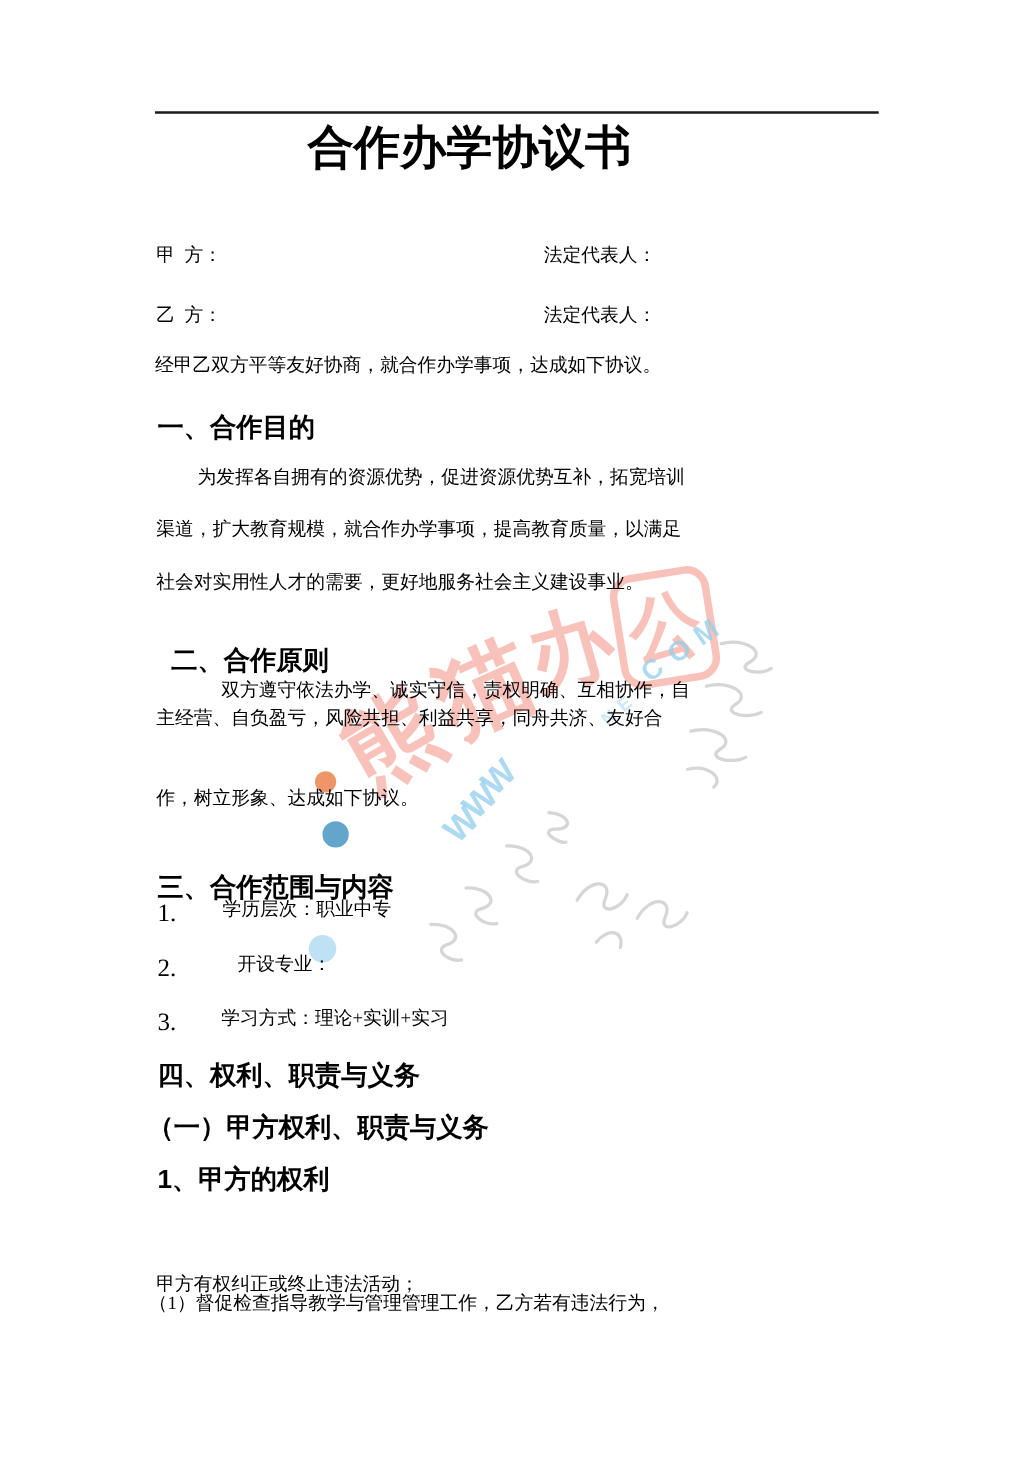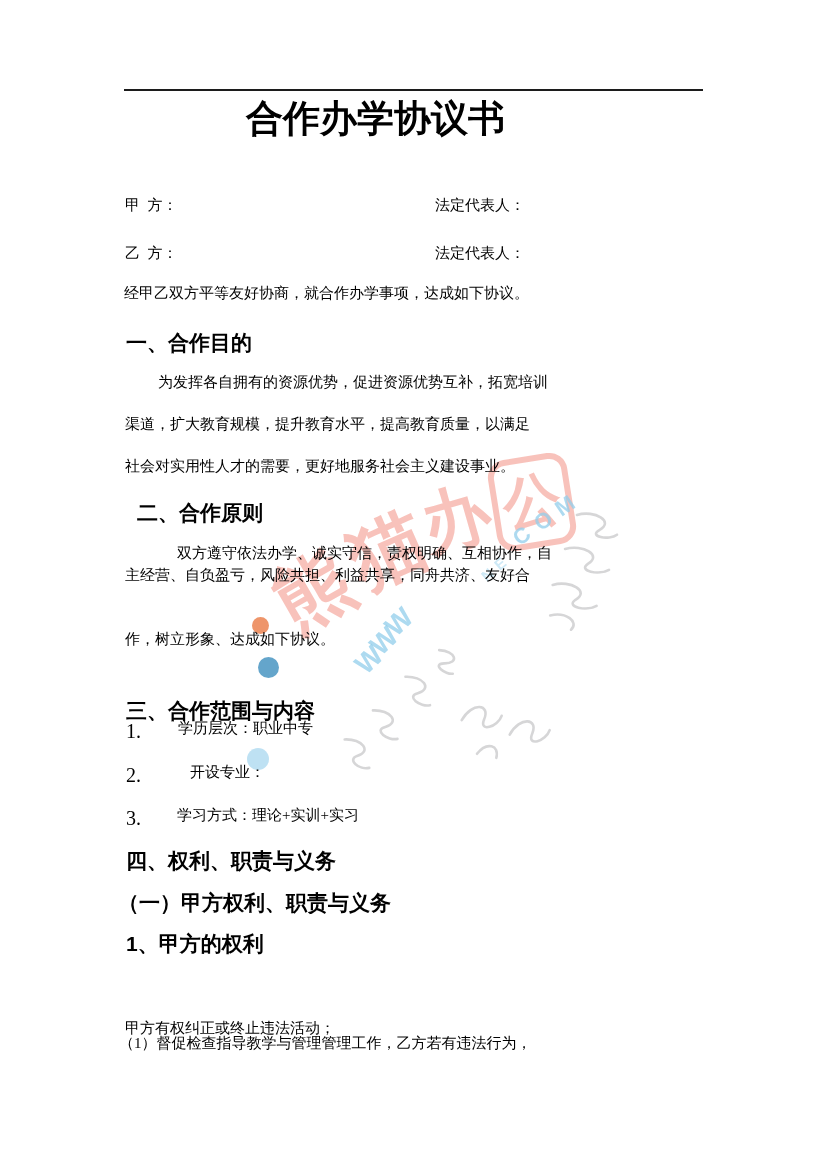--- a/index.html
+++ b/index.html
@@ -91,24 +91,24 @@
     <div class="abs body-line" style="left:125px;top:197px;">甲  方：</div>
     <div class="abs body-line" style="left:435px;top:197px;">法定代表人：</div>
 
     <div class="abs body-line" style="left:125px;top:245px;">乙  方：</div>
     <div class="abs body-line" style="left:435px;top:245px;">法定代表人：</div>
 
     <div class="abs body-line" style="left:124px;top:285px;">经甲乙双方平等友好协商，就合作办学事项，达成如下协议。</div>
 
     <div class="abs hd" style="left:126px;top:332px;">一、合作目的</div>
     <div class="abs body-line" style="left:158px;top:374px;">为发挥各自拥有的资源优势，促进资源优势互补，拓宽培训</div>
-    <div class="abs body-line" style="left:125px;top:416px;">渠道，扩大教育规模，提升教育水平，提高教育质量，以满足</div>
+    <div class="abs body-line" style="left:125px;top:416px;">渠道，扩大教育规模，就合作办学事项，提高教育质量，以满足</div>
     <div class="abs body-line" style="left:125px;top:458px;">社会对实用性人才的需要，更好地服务社会主义建设事业。</div>
 
-    <div class="abs hd" style="left:137px;top:502px;">二、合作原则</div>
+    <div class="abs hd" style="left:137px;top:518px;">二、合作原则</div>
     <div class="abs body-line" style="left:177px;top:545px;">双方遵守依法办学、诚实守信，责权明确、互相协作，自</div>
     <div class="abs body-line" style="left:125px;top:567px;">主经营、自负盈亏，风险共担、利益共享，同舟共济、友好合</div>
     <div class="abs body-line" style="left:125px;top:631px;">作，树立形象、达成如下协议。</div>
 
     <div class="abs hd" style="left:126px;top:676px;margin-top:24px;">三、合作范围与内容</div>
 
     <div class="abs body-line" style="left:126px;top:721px;font-size:20px;">1.</div>
     <div class="abs body-line" style="left:178px;top:720px;">学历层次：职业中专</div>
 
     <div class="abs body-line" style="left:126px;top:765px;font-size:20px;">2.</div>

